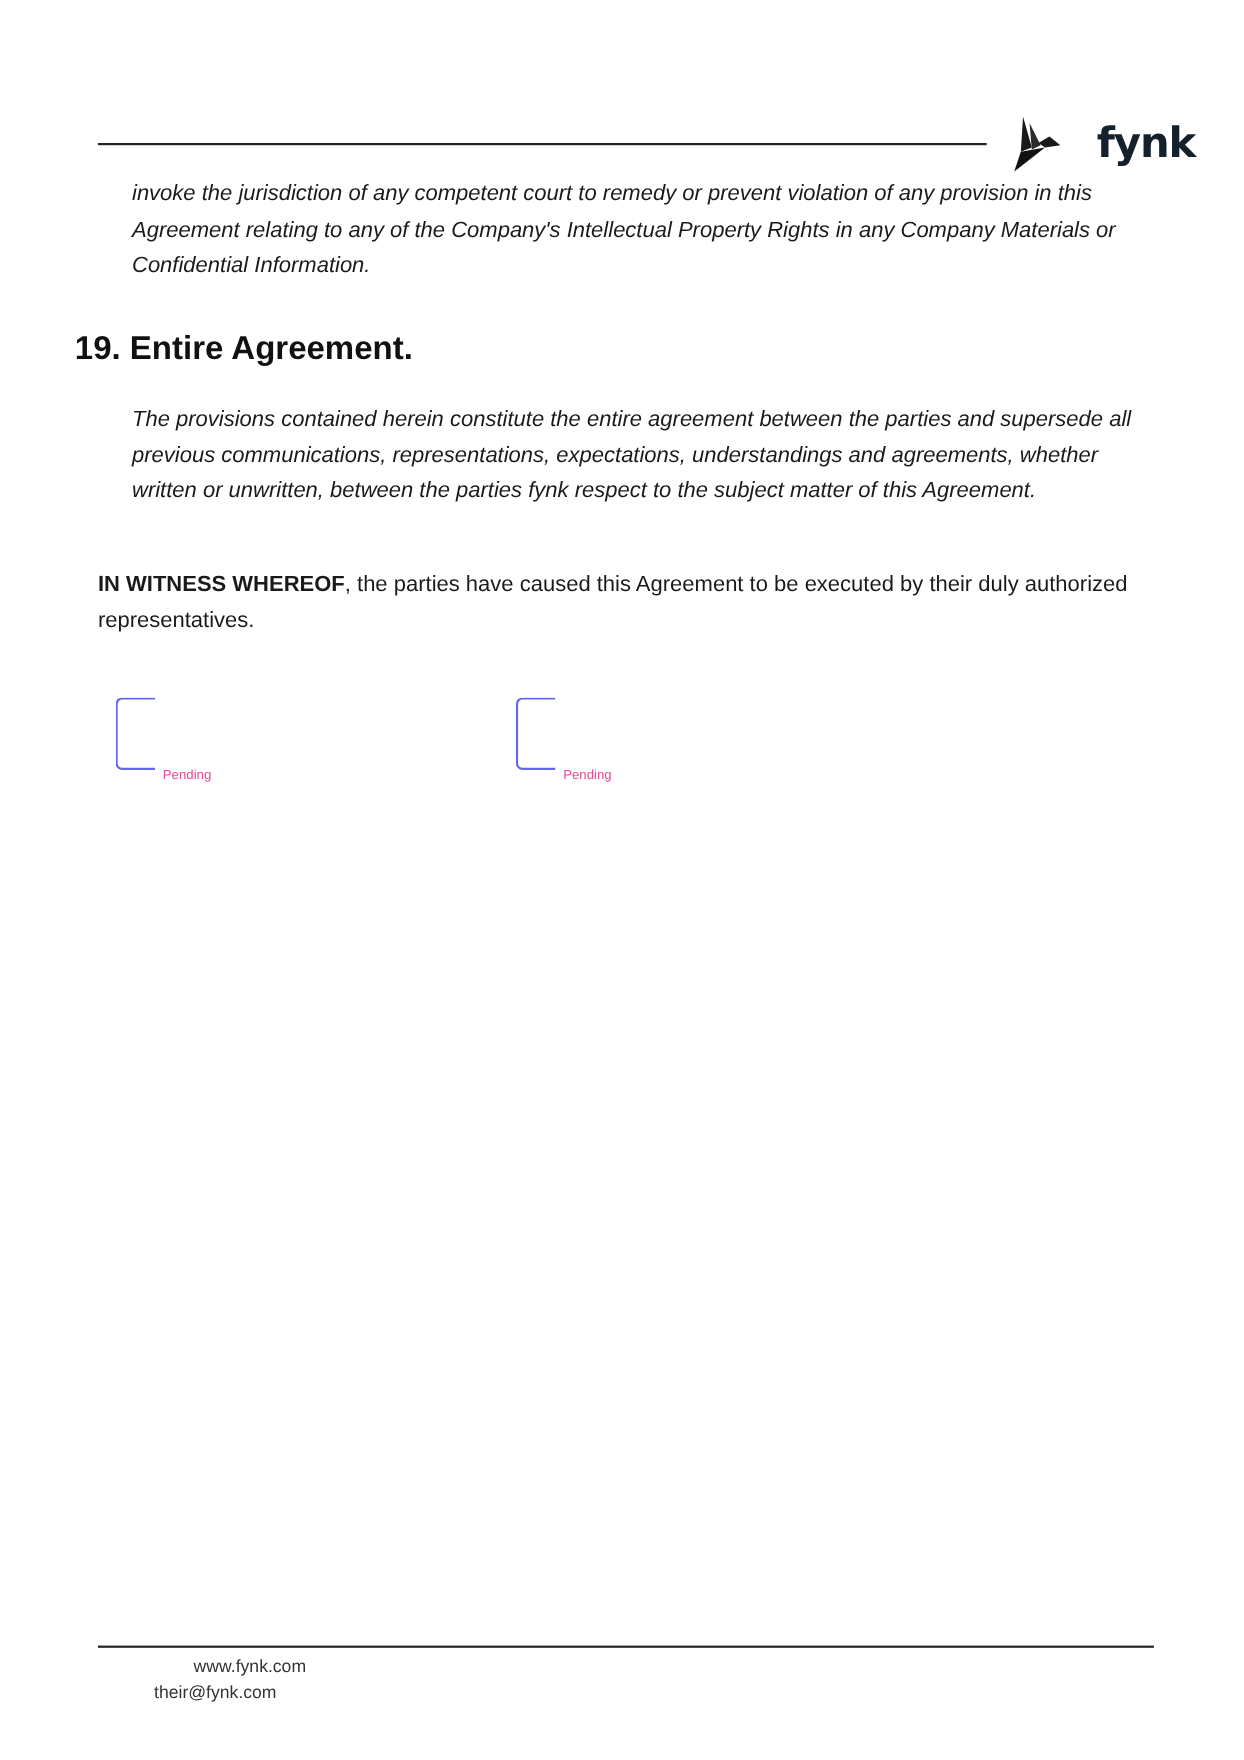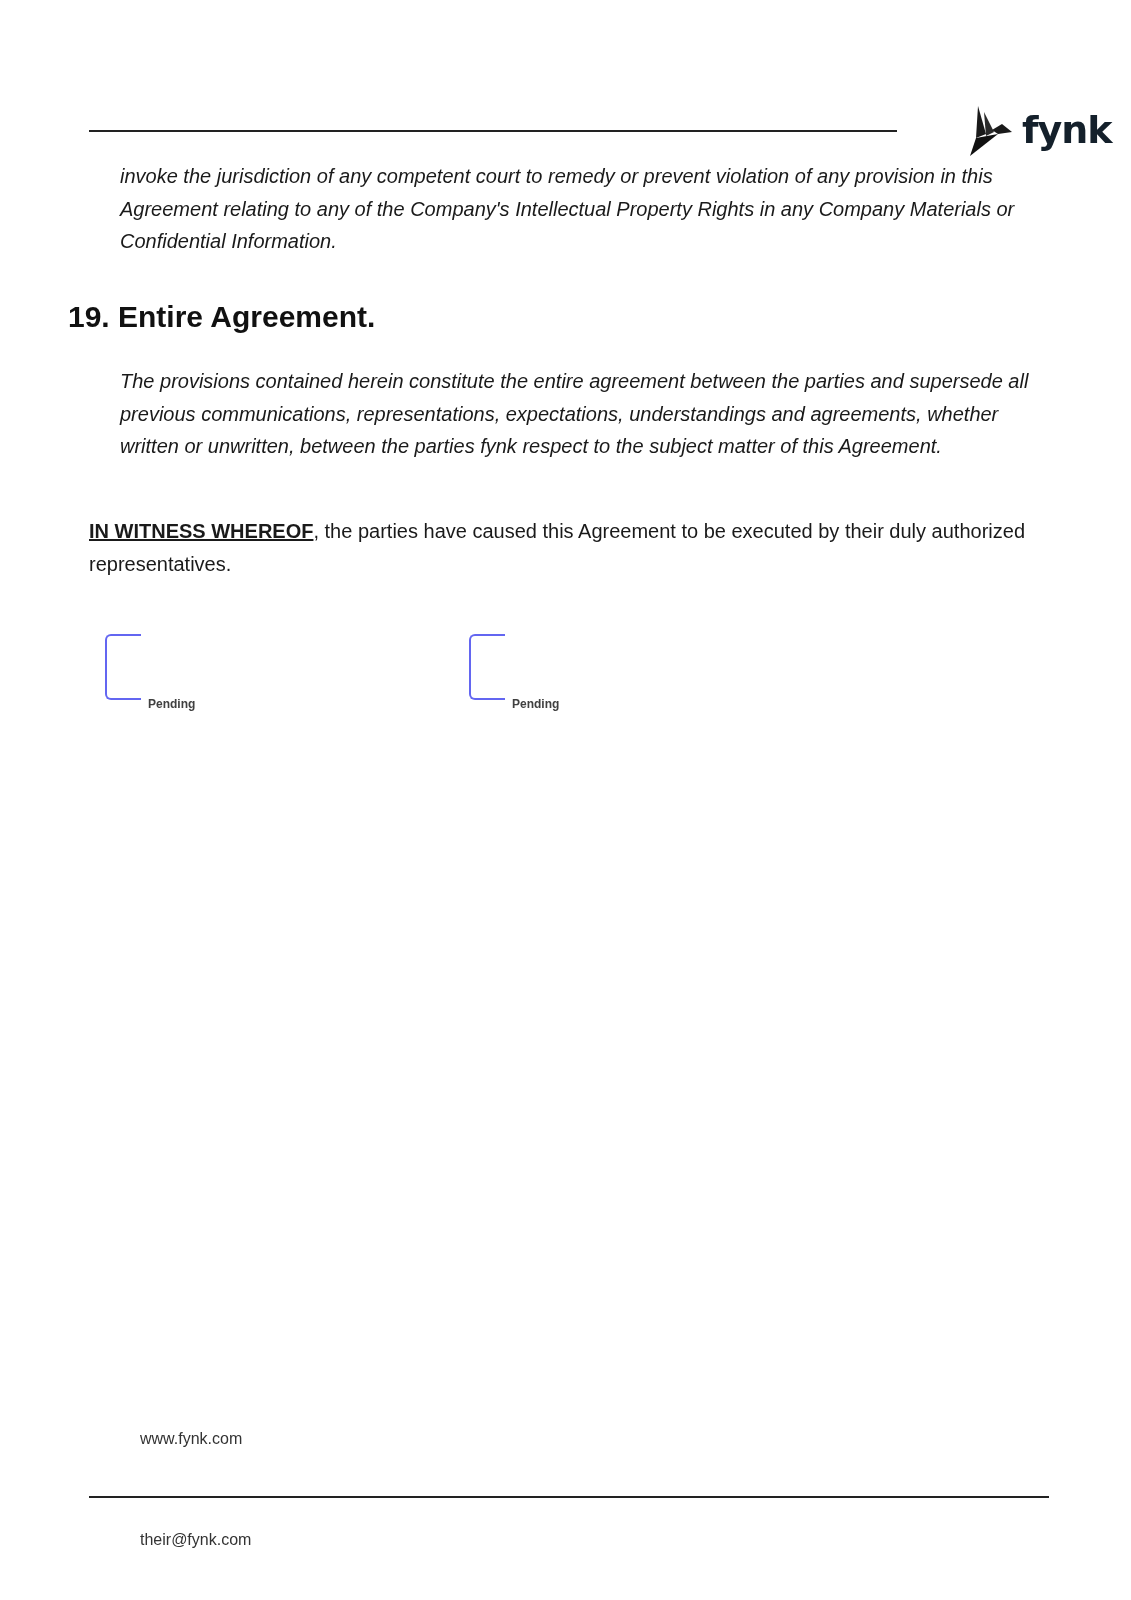--- a/index.html
+++ b/index.html
@@ -1,26 +1,26 @@
 <!DOCTYPE html>
 <html><head>
 <meta charset="utf-8">
 <style>
   html, body { margin:0; padding:0; background:#ffffff; }
   body { width:1131px; height:1600px; position:relative; overflow:hidden;
          font-family:"Liberation Sans", sans-serif; color:#1a1a1a; }
   .header-rule { position:absolute; left:89px; top:130px; width:808px; height:2px; background:#222; }
-  .logo { position:absolute; left:968px; top:104px; display:flex; align-items:center; }
+  .logo { position:absolute; left:920px; top:104px; display:flex; align-items:center;gap:23px; }
   .logo-text { font-family:"DejaVu Sans", sans-serif; font-weight:bold; font-size:38px; color:#14202b; letter-spacing:-1px; margin-left:6px; }
   .para { position:absolute; left:120px; width:930px; font-size:20px; line-height:32.5px;font-style:italic; }
   .heading { position:absolute; left:68px; top:300px; font-size:30px; font-weight:bold; color:#111; }
   .witness { position:absolute; left:89px; top:515px; width:960px; font-size:20px; line-height:32.5px; }
-  .witness b { font-weight:bold;text-decoration:underline; }
+  .witness b { font-weight:bold; }
   .sig { position:absolute; top:634px; width:36px; height:66px; border:2.5px solid #6366f1; border-right:none; border-radius:6px 0 0 6px; box-sizing:border-box; }
-  .sig-label { position:absolute; top:697px; font-size:12px; color:#404040;font-weight:bold; }
+  .sig-label { position:absolute; top:697px; font-size:12px; color:#ec4899; }
   .footer-rule { position:absolute; left:89px; top:1496px; width:960px; height:2px; background:#222; }
   .footer-line { position:absolute; left:140px; font-size:16px; color:#333; }
 </style>
 </head>
 <body>
 
 <div class="header-rule"></div>
 <div class="logo">
   <svg width="48" height="52" viewBox="0 0 48 52">
     <polygon points="10,2 18,30 8,34" fill="#1a1a1a"></polygon>
@@ -39,14 +39,14 @@
 
 <div class="witness"><b>IN WITNESS WHEREOF</b><span>, the parties have caused this Agreement to be executed by their duly authorized representatives.</span></div>
 
 <div class="sig" style="left:105px;"></div>
 <div class="sig-label" style="left:148px;">Pending</div>
 
 <div class="sig" style="left:469px;"></div>
 <div class="sig-label" style="left:512px;">Pending</div>
 
 <div class="footer-rule"></div>
-<div class="footer-line" style="top:1430px;">www.fynk.com</div>
+<div class="footer-line" style="top:1507px;margin-left:36px;">www.fynk.com</div>
 <div class="footer-line" style="top:1531px;">their@fynk.com</div>
 
 </body></html>

